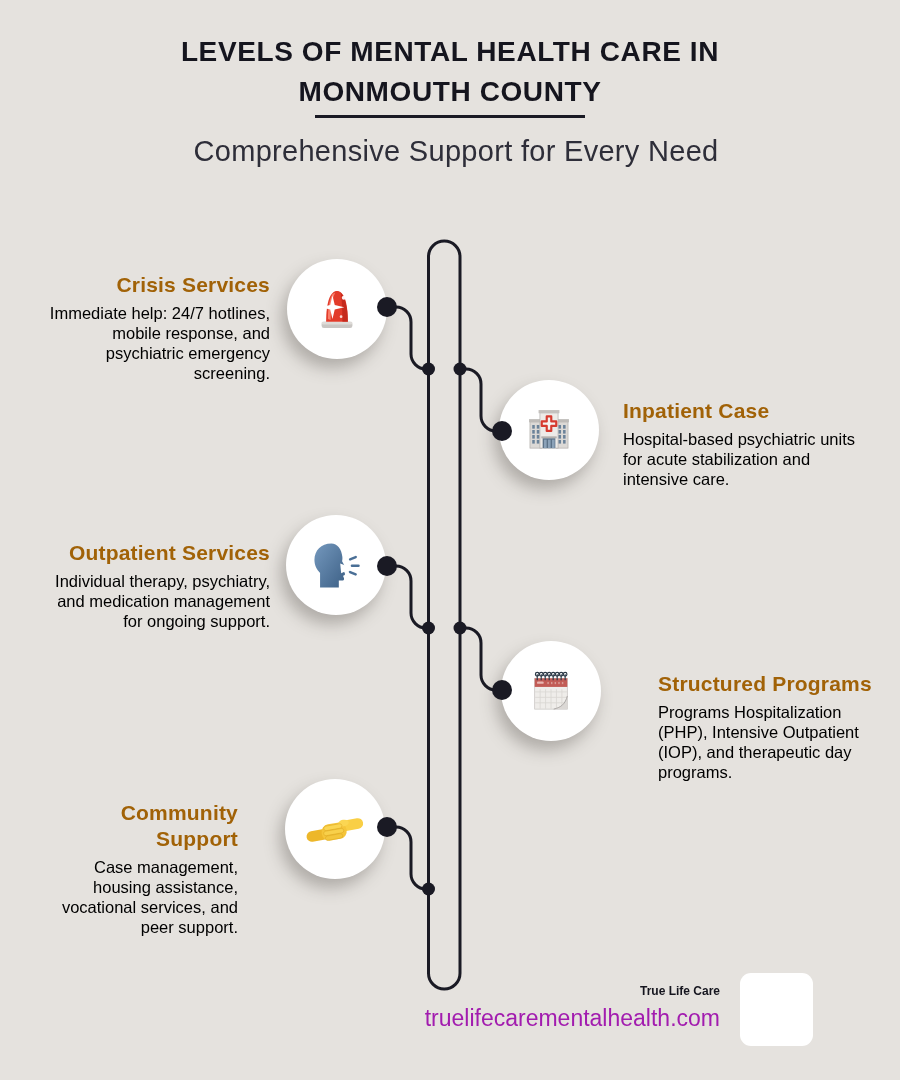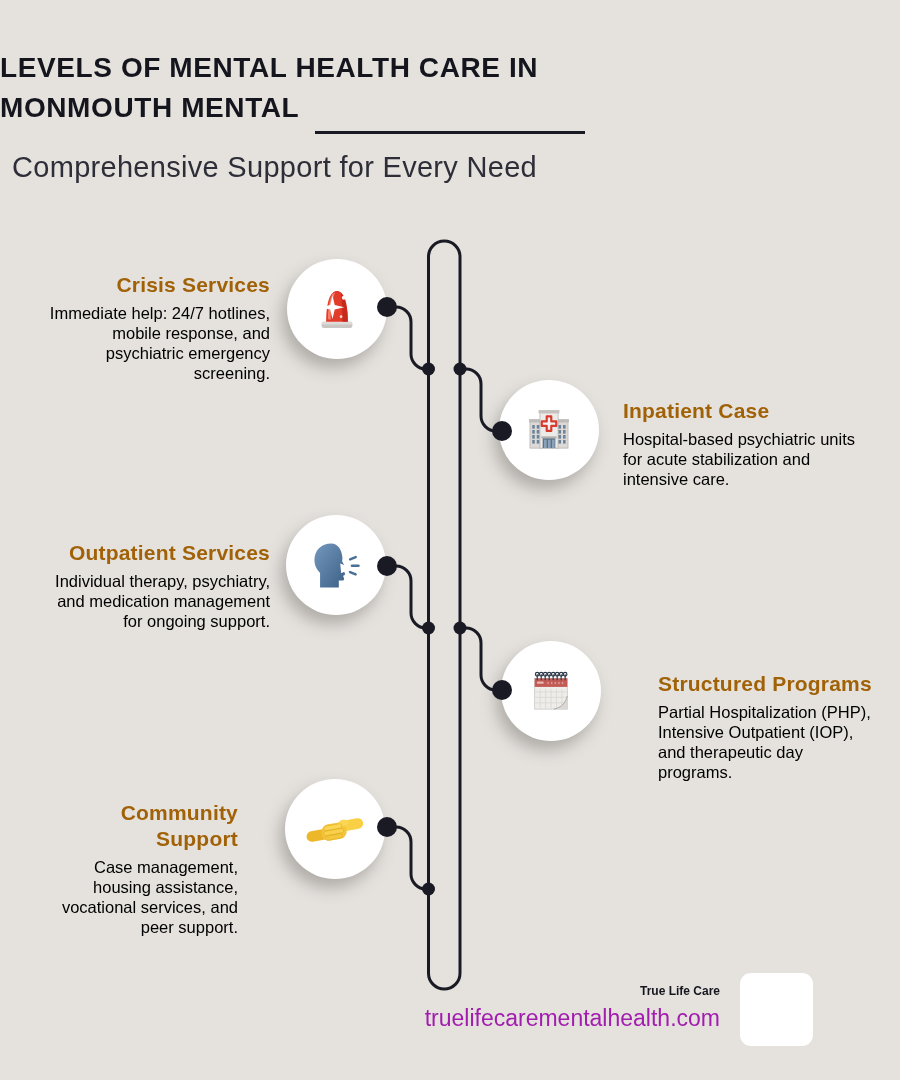--- a/index.html
+++ b/index.html
@@ -2,21 +2,21 @@
 <html><head>
 <meta charset="utf-8">
 <style>
   html,body { margin:0; padding:0; }
   .page {
     position:relative; width:900px; height:1080px;
     background:#e5e2de; overflow:hidden;
     font-family:"Liberation Sans", sans-serif;
   }
   
-  .header { position:absolute; top:48px; left:0; width:100%; text-align:left; }
+  .header { position:absolute; top:32px; left:0; width:100%; text-align:center; }
   .title-line {
     font-size:28px; font-weight:800; letter-spacing:0.6px;
     color:#15151e; line-height:40px; margin:0;
   }
   .divider { width:270px; height:2.5px; background:#1a1a24; margin:3px auto 0; }
   .subtitle {
     margin-top:17px; font-size:29px; font-weight:400;
     color:#2e2e39; letter-spacing:0.3px;padding-left:12px;
   }
   
@@ -56,21 +56,21 @@
     background:#ffffff; border-radius:11px; z-index:1;
   }
 </style>
 </head>
 <body>
 
 <div class="page">
 
   <div class="header">
     <div class="title-line">LEVELS OF MENTAL HEALTH CARE IN</div>
-    <div class="title-line">MONMOUTH MENTAL</div>
+    <div class="title-line">MONMOUTH COUNTY</div>
     <div class="divider"></div>
     <div class="subtitle">Comprehensive Support for Every Need</div>
   </div>
 
   <svg class="spine" width="900" height="1080" viewBox="0 0 900 1080">
     <g fill="none" stroke="#1a1a24" stroke-width="3" stroke-linecap="round">
       <rect x="428.5" y="241" width="31.5" height="748" rx="15.75"></rect>
       <path d="M387,307 h9 a15,15 0 0 1 15,15 v32 a15,15 0 0 0 15,15 h2.5"></path>
       <path d="M460,369 h6 a15,15 0 0 1 15,15 v32 a15,15 0 0 0 15,15 h6"></path>
       <path d="M387,566 h9 a15,15 0 0 1 15,15 v32 a15,15 0 0 0 15,15 h2.5"></path>
@@ -213,21 +213,21 @@
           <line x1="38.8" y1="13.5" x2="38.8" y2="20"></line>
         <circle cx="43.2" cy="13.5" r="2"></circle>
           <line x1="43.2" y1="13.5" x2="43.2" y2="20"></line>
         <circle cx="47.6" cy="13.5" r="2"></circle>
           <line x1="47.6" y1="13.5" x2="47.6" y2="20"></line>
       </g>
     </svg>
   </div>
   <div class="text-block tb-right t3">
     <h2>Structured Programs</h2>
-    <p>Partial Hospitalization (PHP), Intensive Outpatient (IOP), and therapeutic day programs.</p>
+    <p>Programs Hospitalization (PHP), Intensive Outpatient (IOP), and therapeutic day programs.</p>
   </div>
 
   <div class="circle c4">
     <svg width="62" height="62" viewBox="0 0 64 64">
       <g transform="rotate(-10 32 34)">
         <rect x="2" y="30" width="24" height="11" rx="5.5" fill="#edb72a"></rect>
         <rect x="38" y="25" width="24" height="11" rx="5.5" fill="#f9cf45"></rect>
         <rect x="18" y="26" width="26" height="17" rx="8" fill="#f5c53a"></rect>
         <ellipse cx="42" cy="27.5" rx="5.5" ry="3.4" fill="#fbd653"></ellipse>
         <rect x="21" y="27.5" width="19" height="4.6" rx="2.3" fill="#fbd653" stroke="#dba722" stroke-width="0.5"></rect>

